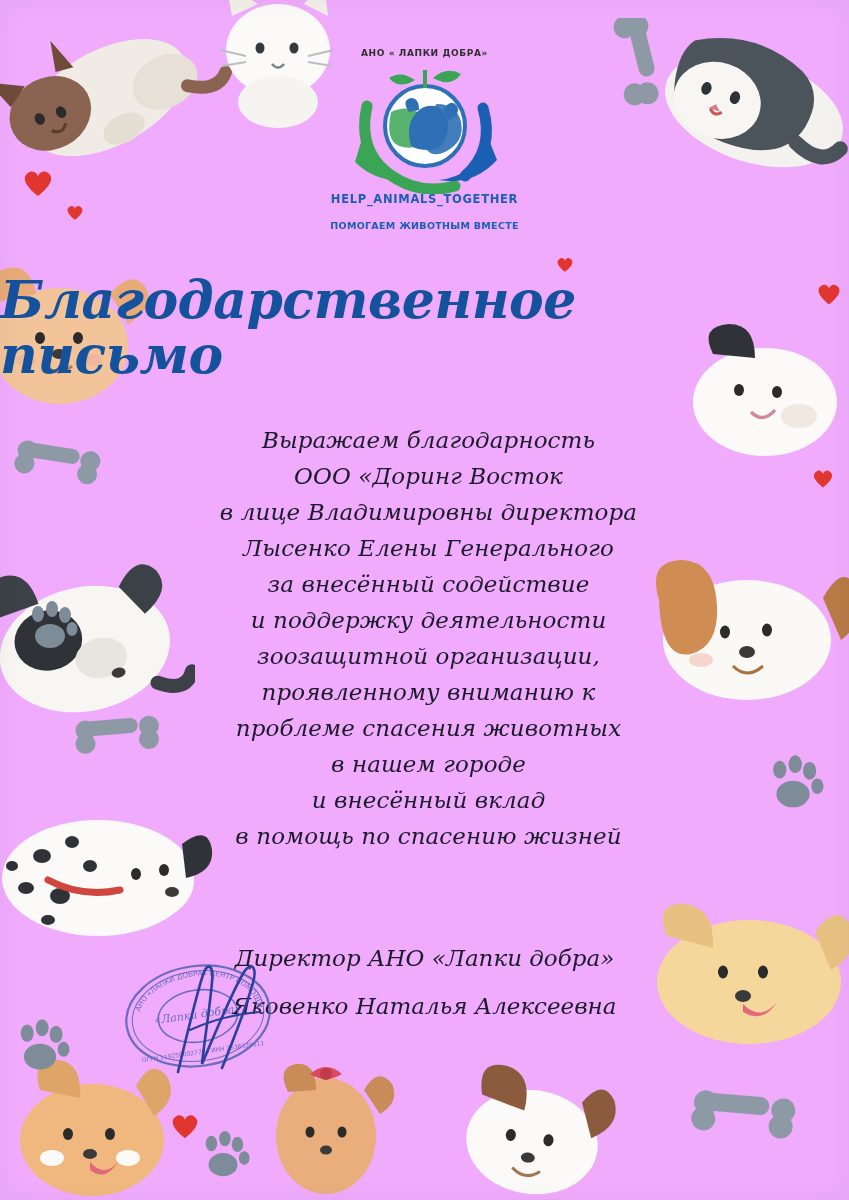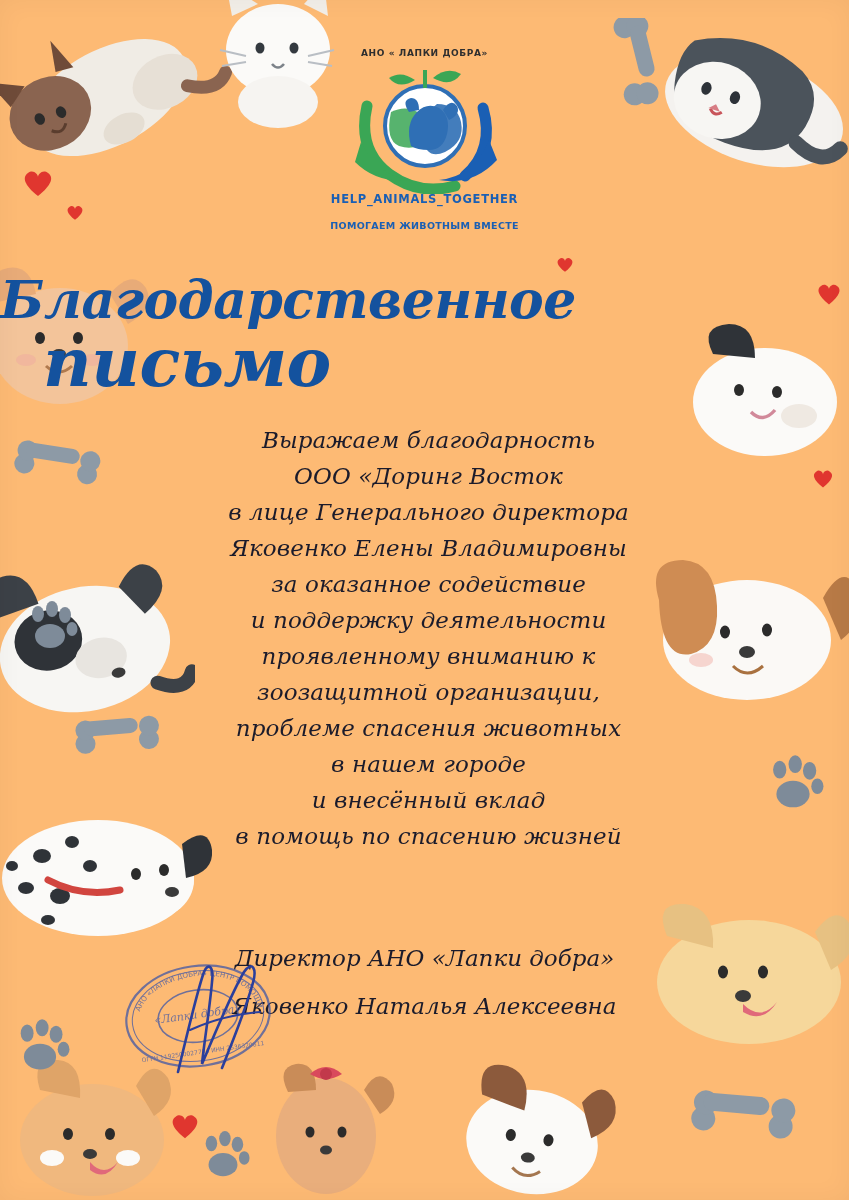--- a/index.html
+++ b/index.html
@@ -9,21 +9,21 @@
   }
   body {
     font-family: "DejaVu Sans", sans-serif;
   }
 
   .page {
     position: relative;
     width: 849px;
     height: 1200px;
     overflow: hidden;
-    background: #fdba74;
+    background: #f0abfc;
   }
 
   
   .paper-edge {
     position: absolute;
     inset: 0;
     box-shadow: inset 0 0 26px rgba(0,0,0,0.045);
     pointer-events: none;
     z-index: 60;
   }
@@ -77,21 +77,21 @@
     left: 0;
     right: 4px;
     z-index: 12;
     color: #14529e;
     font-family: "DejaVu Serif", serif;
     font-style: italic;
     font-weight: bold;
     line-height: 1.06;
   }
   .title .l1 { font-size: 52px; display: block; letter-spacing: -0.5px; }
-  .title .l2 { font-size: 67px; display: block; letter-spacing: -0.5px; margin-left: 43px; }
+  .title .l2 { font-size: 52px; display: block; letter-spacing: -0.5px; }
 
   
   .letter-body {
     position: absolute;
     top: 422px;
     left: 8px;
     right: 0;
     text-align: center;
     z-index: 12;
     color: #1b1b2b;
@@ -432,26 +432,26 @@
   </div>
 
   <div class="title">
     <span class="l1">Благодарственное</span>
     <span class="l2">письмо</span>
   </div>
 
   <div class="letter-body">
     <p>Выражаем благодарность</p>
     <p>ООО «Доринг Восток</p>
-    <p>в лице Генерального директора</p>
-    <p>Яковенко Елены Владимировны</p>
-    <p>за оказанное содействие</p>
+    <p>в лице Владимировны директора</p>
+    <p>Лысенко Елены Генерального</p>
+    <p>за внесённый содействие</p>
     <p>и поддержку деятельности</p>
+    <p>зоозащитной организации,</p>
     <p>проявленному вниманию к</p>
-    <p>зоозащитной организации,</p>
     <p>проблеме спасения животных</p>
     <p>в нашем городе</p>
     <p>и внесённый вклад</p>
     <p>в помощь по спасению жизней</p>
   </div>
 
   <div class="signature-block">
     <p>Директор АНО «Лапки добра»</p>
     <p>Яковенко Наталья Алексеевна</p>
   </div>

